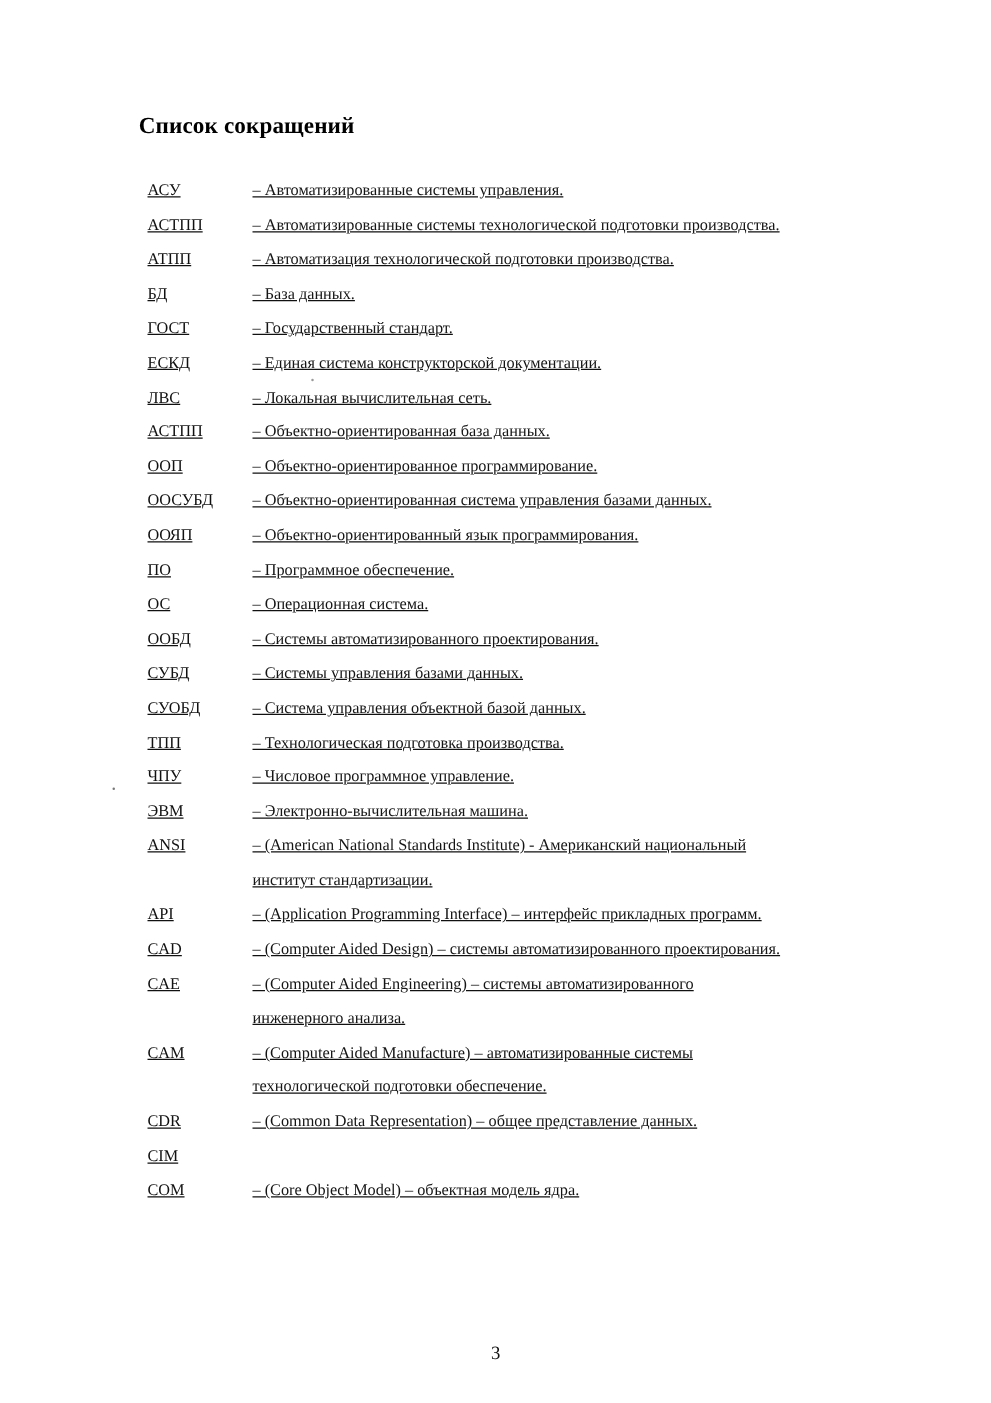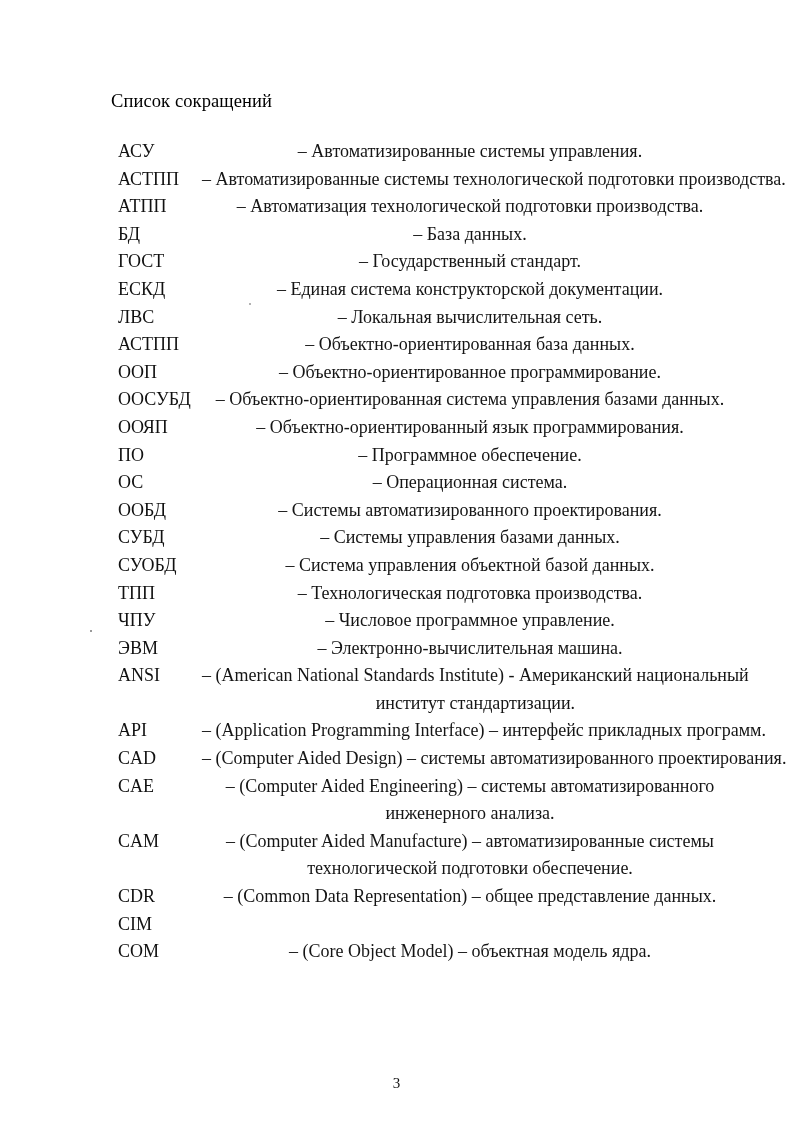--- a/index.html
+++ b/index.html
@@ -19,51 +19,51 @@
       position: absolute;
       left: 0; top: 0;
       width: 793px; height: 1122px;
       background: #ffffff;
     }
     .title {
       position: absolute;
       left: 111px;
       top: 91px;
       font-size: 18.5px;
-      font-weight: normal;
+      font-weight: bold;
       color: #000000;
       letter-spacing: 0.1px;
       text-align: center;
     }
     .list {
       position: absolute;
       left: 118px;
       top: 138px;
       width: 620px;
     }
     .row {
       display: flex;
       align-items: flex-start;
-      font-size: 18px;
+      font-size: 13px;
       line-height: 27.6px;
+      text-decoration: underline;
     }
     .abbr {
       width: 84px;
       flex: 0 0 84px;
       color: #111111;
       white-space: nowrap;
     }
     .def {
       flex: 1 1 auto;
       color: #151515;
     }
     .def .line {
       display: block;
       white-space: nowrap;
-      text-align: center;
     }
     .page-number {
       position: absolute;
       left: 0;
       width: 793px;
       top: 1075px;
       text-align: center;
       font-size: 15px;
       color: #111111;
     }

